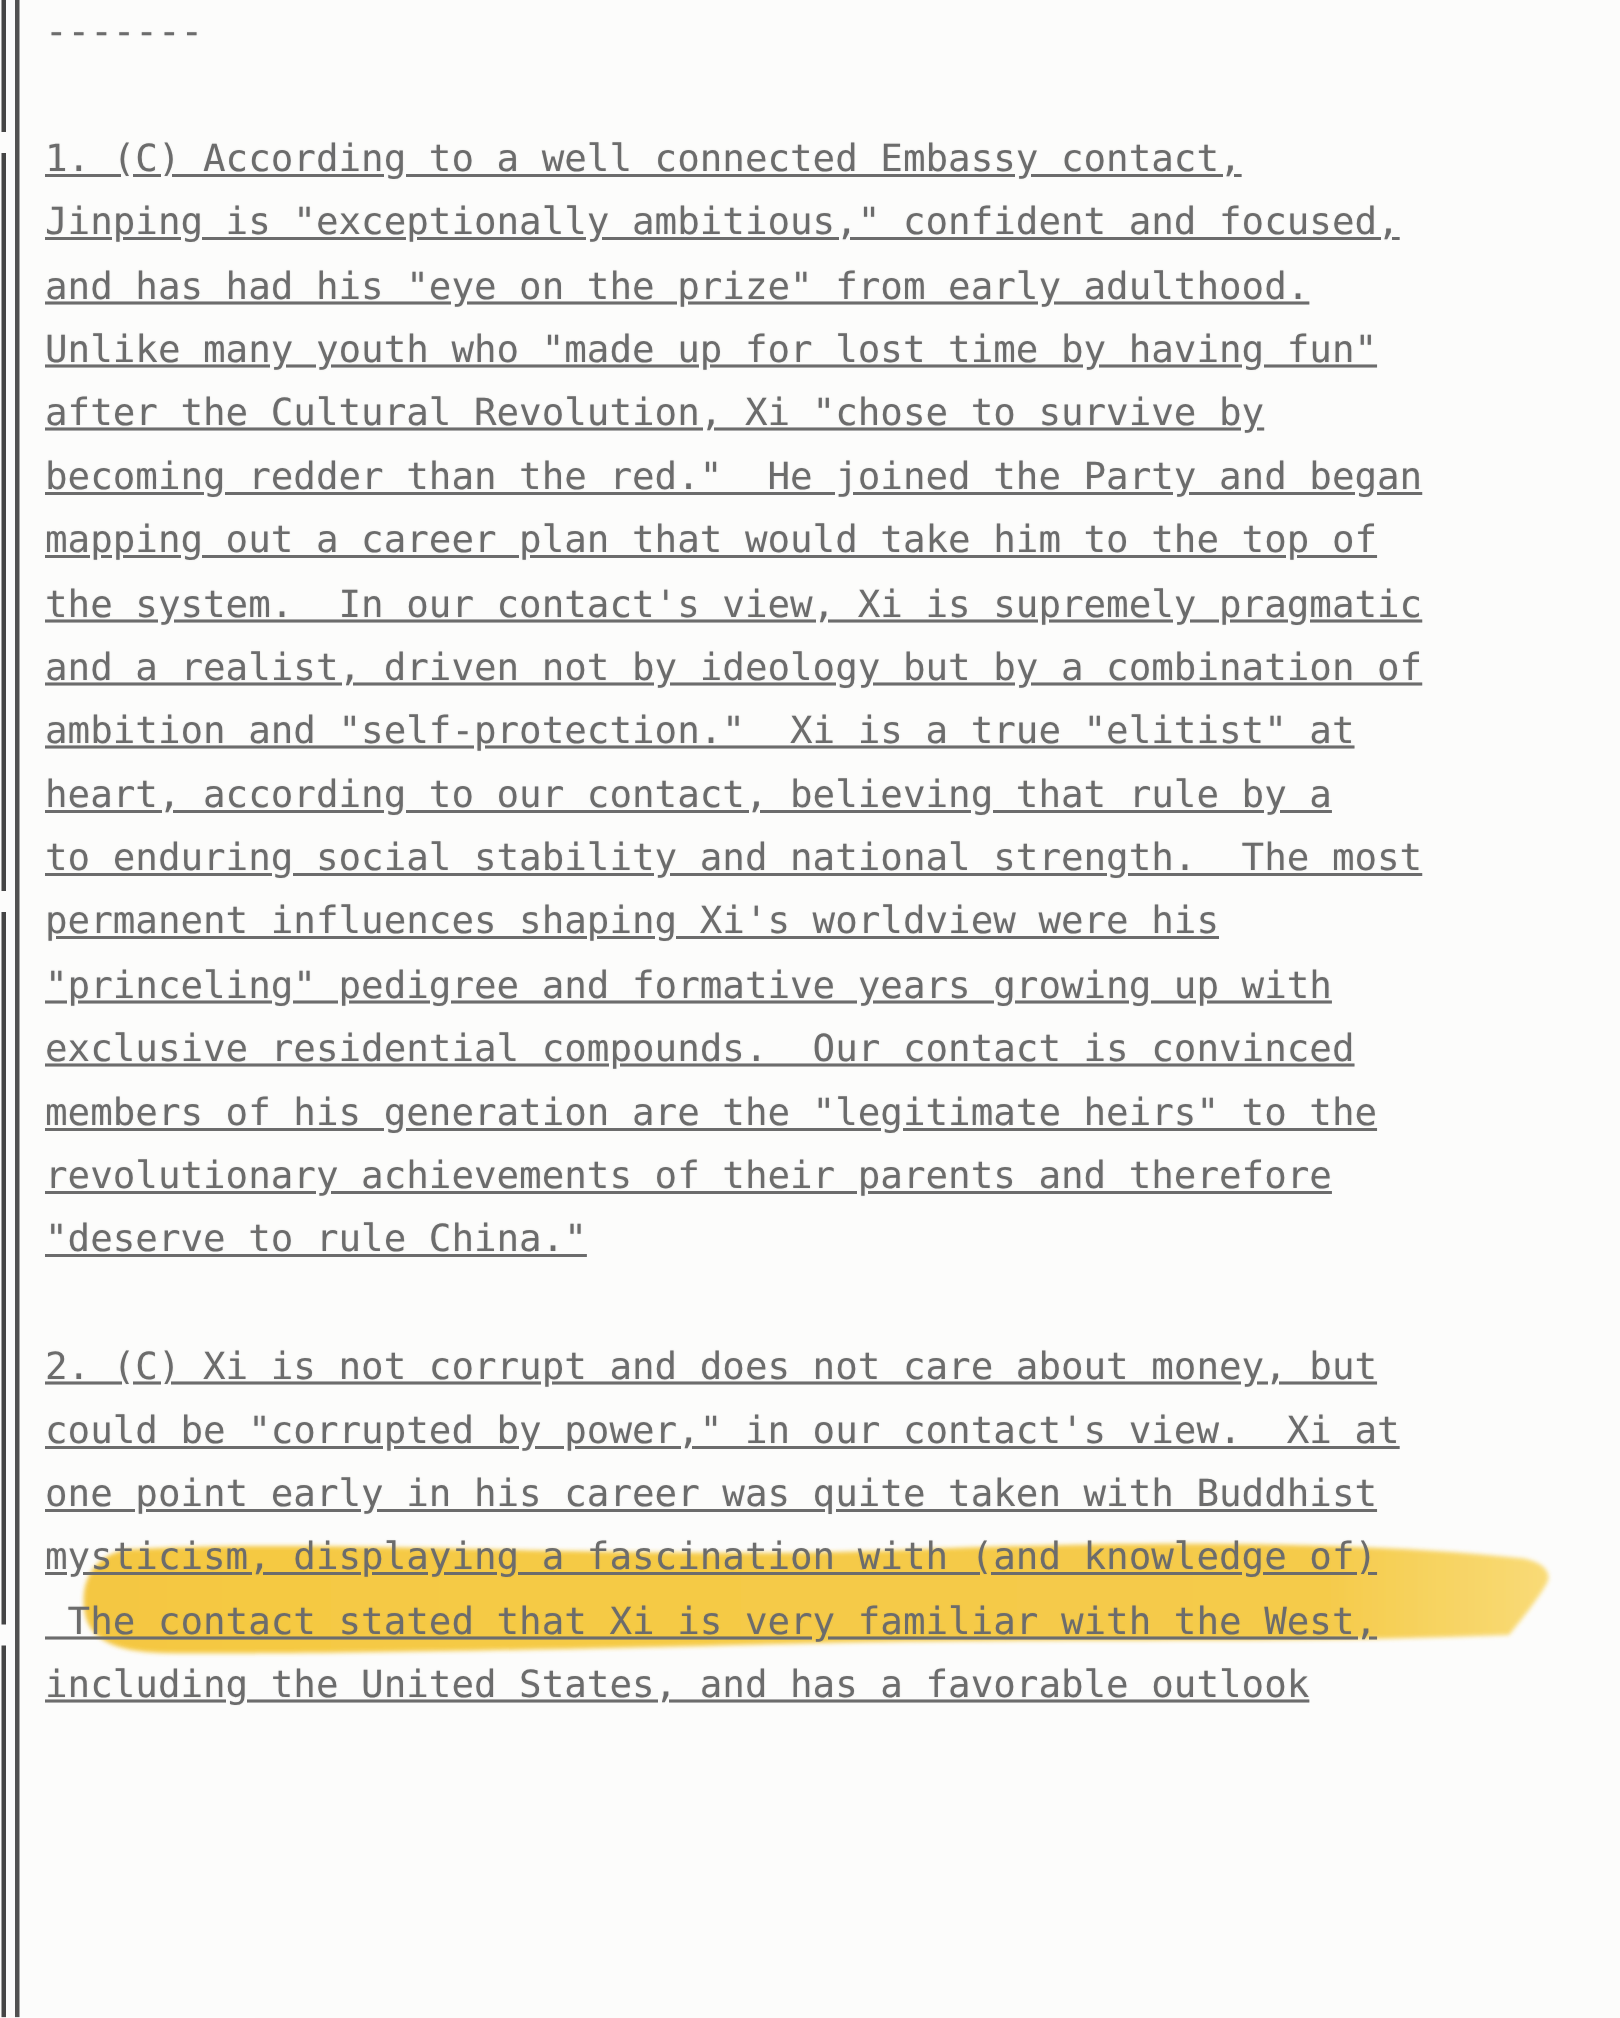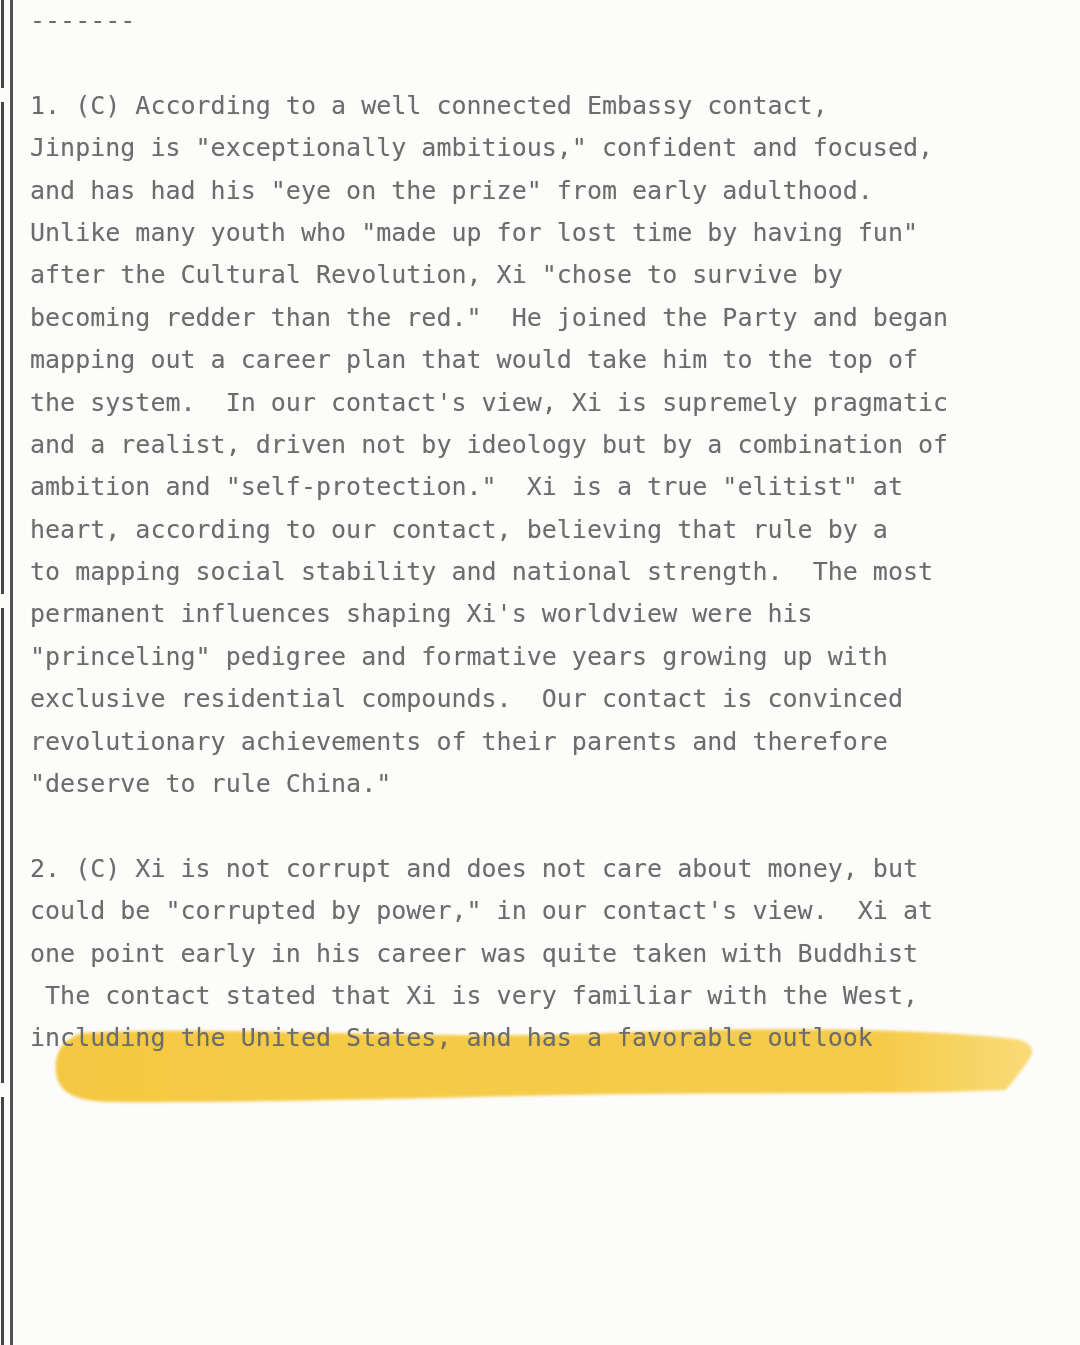--- a/index.html
+++ b/index.html
@@ -48,21 +48,21 @@
     font-size: 25px;
     line-height: 42.4px;
     color: #6c6c6c;
     letter-spacing: 0;
     text-shadow: 0 0 1px rgba(108,108,108,0.25);
   }
   .line {
     height: 42.4px;
     white-space: pre;
   }
-  .para { margin-top: 42.4px; }
+  .para { margin-top: 42.4px; text-decoration: underline; }
 </style>
 </head>
 <body>
 
 <div class="page">
 
   <div class="edge-line edge-outer">
     <i class="edge-gap g1"></i>
     <i class="edge-gap g2"></i>
     <i class="edge-gap g3"></i>
@@ -99,29 +99,31 @@
         <div class="line">Jinping is "exceptionally ambitious," confident and focused,</div>
         <div class="line">and has had his "eye on the prize" from early adulthood.</div>
         <div class="line">Unlike many youth who "made up for lost time by having fun"</div>
         <div class="line">after the Cultural Revolution, Xi "chose to survive by</div>
         <div class="line">becoming redder than the red."  He joined the Party and began</div>
         <div class="line">mapping out a career plan that would take him to the top of</div>
         <div class="line">the system.  In our contact's view, Xi is supremely pragmatic</div>
         <div class="line">and a realist, driven not by ideology but by a combination of</div>
         <div class="line">ambition and "self-protection."  Xi is a true "elitist" at</div>
         <div class="line">heart, according to our contact, believing that rule by a</div>
-        <div class="line">to mapping social stability and national strength.  The most</div>
+        <div class="line">to enduring social stability and national strength.  The most</div>
         <div class="line">permanent influences shaping Xi's worldview were his</div>
         <div class="line">"princeling" pedigree and formative years growing up with</div>
         <div class="line">exclusive residential compounds.  Our contact is convinced</div>
+        <div class="line">members of his generation are the "legitimate heirs" to the</div>
         <div class="line">revolutionary achievements of their parents and therefore</div>
         <div class="line">"deserve to rule China."</div>
       </div>
     <div class="para">
         <div class="line">2. (C) Xi is not corrupt and does not care about money, but</div>
         <div class="line">could be "corrupted by power," in our contact's view.  Xi at</div>
         <div class="line">one point early in his career was quite taken with Buddhist</div>
+        <div class="line">mysticism, displaying a fascination with (and knowledge of)</div>
         <div class="line"> The contact stated that Xi is very familiar with the West,</div>
         <div class="line">including the United States, and has a favorable outlook</div>
       </div>
   </div>
 
 </div>
 
 </body></html>

